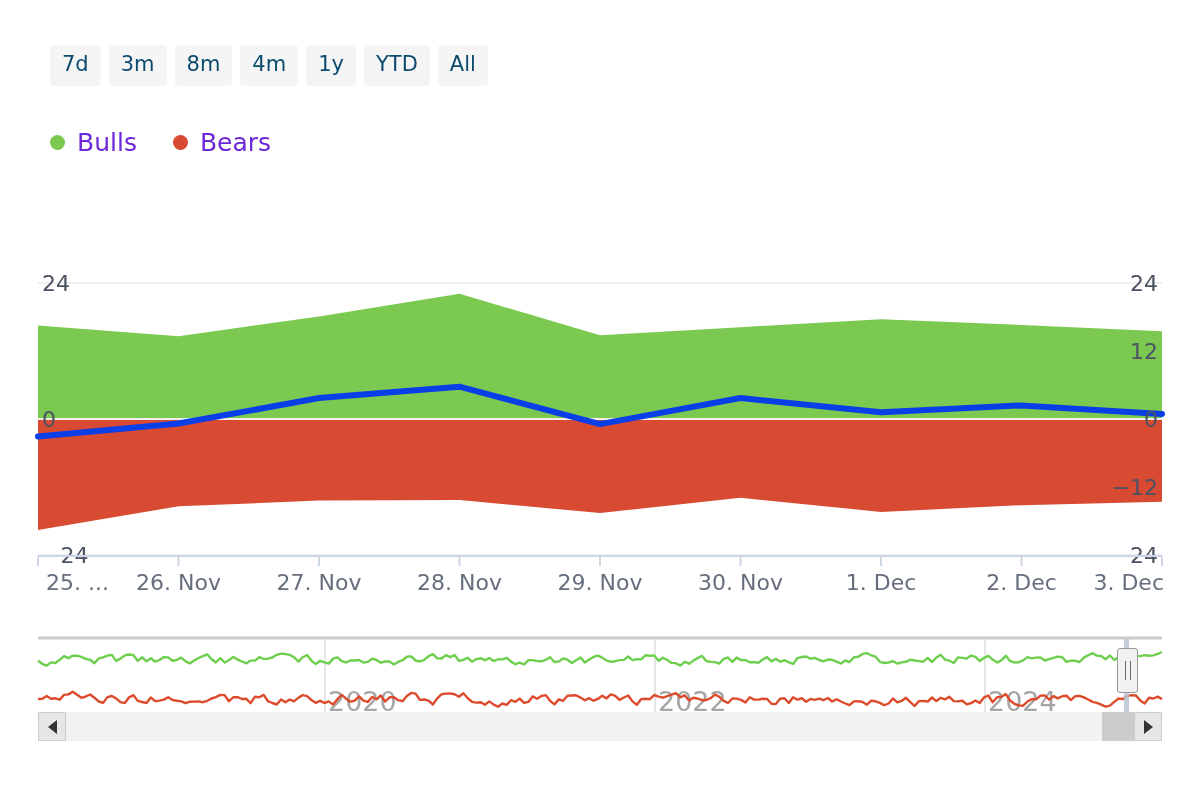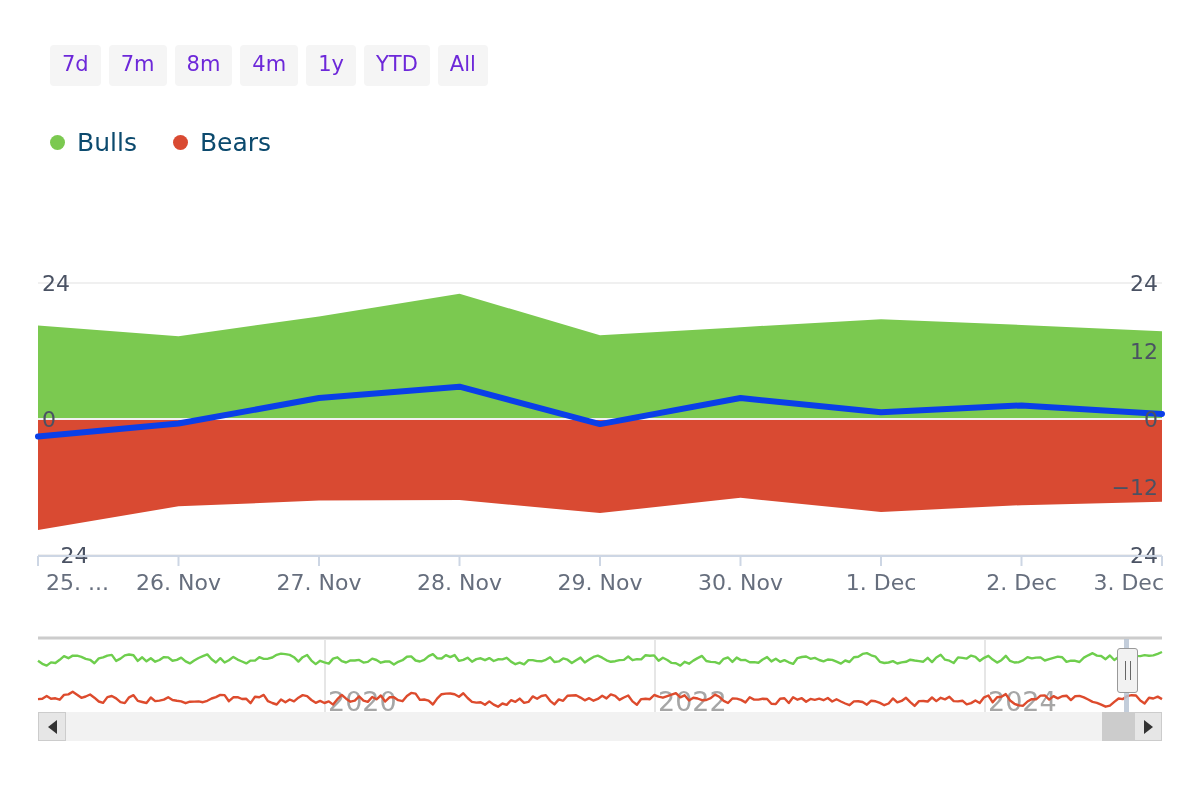--- a/index.html
+++ b/index.html
@@ -13,38 +13,38 @@
   #app { position: relative; width: 1200px; height: 800px; background:#fff; }
 
   
   #range-selector {
     position: absolute; left: 50px; top: 45px;
     display: flex; align-items: center; gap: 8px;
   }
   .range-btn {
     background: #f5f5f5;
     border: none; border-radius: 4px;
-    color: #6d28d9;
+    color: #0c4a6e;
     font-family: "DejaVu Sans", "Liberation Sans", sans-serif;
     font-size: 21px;
     line-height: 1;
     padding: 9px 12px 11px 12px;
     cursor: pointer;
     white-space: nowrap;
   }
 
   
   #legend {
     position: absolute; left: 50px; top: 130px;
     display: flex; align-items: center; gap: 36px;
   }
   .legend-item { display: flex; align-items: center; gap: 12px; cursor: pointer; }
   .legend-marker { width: 15px; height: 15px; border-radius: 50%; display:block; }
   .legend-label {
-    color: #0c4a6e;
+    color: #6d28d9;
     font-size: 25px;
     line-height: 1;
     font-family: "DejaVu Sans", "Liberation Sans", sans-serif;
   }
 
   
   #plot-wrap { position: absolute; left: 0; top: 12px; width: 1068px; height: 800px; pointer-events: none; }
   #plot-svg { position:absolute; left:0; top:0; }
 
   .axis-label {
@@ -89,21 +89,21 @@
   }
   .grip-line { width: 1px; height: 19px; background: #666666; display:block; }
 </style>
 </head>
 <body>
 
 <div id="app">
 
   <div id="range-selector">
       <button class="range-btn">7d</button>
-      <button class="range-btn">7m</button>
+      <button class="range-btn">3m</button>
       <button class="range-btn">8m</button>
       <button class="range-btn">4m</button>
       <button class="range-btn">1y</button>
       <button class="range-btn">YTD</button>
       <button class="range-btn">All</button>
     </div>
 
   <div id="legend">
       <div class="legend-item">
         <span class="legend-marker" style="background: rgb(123, 201, 80);"></span>

